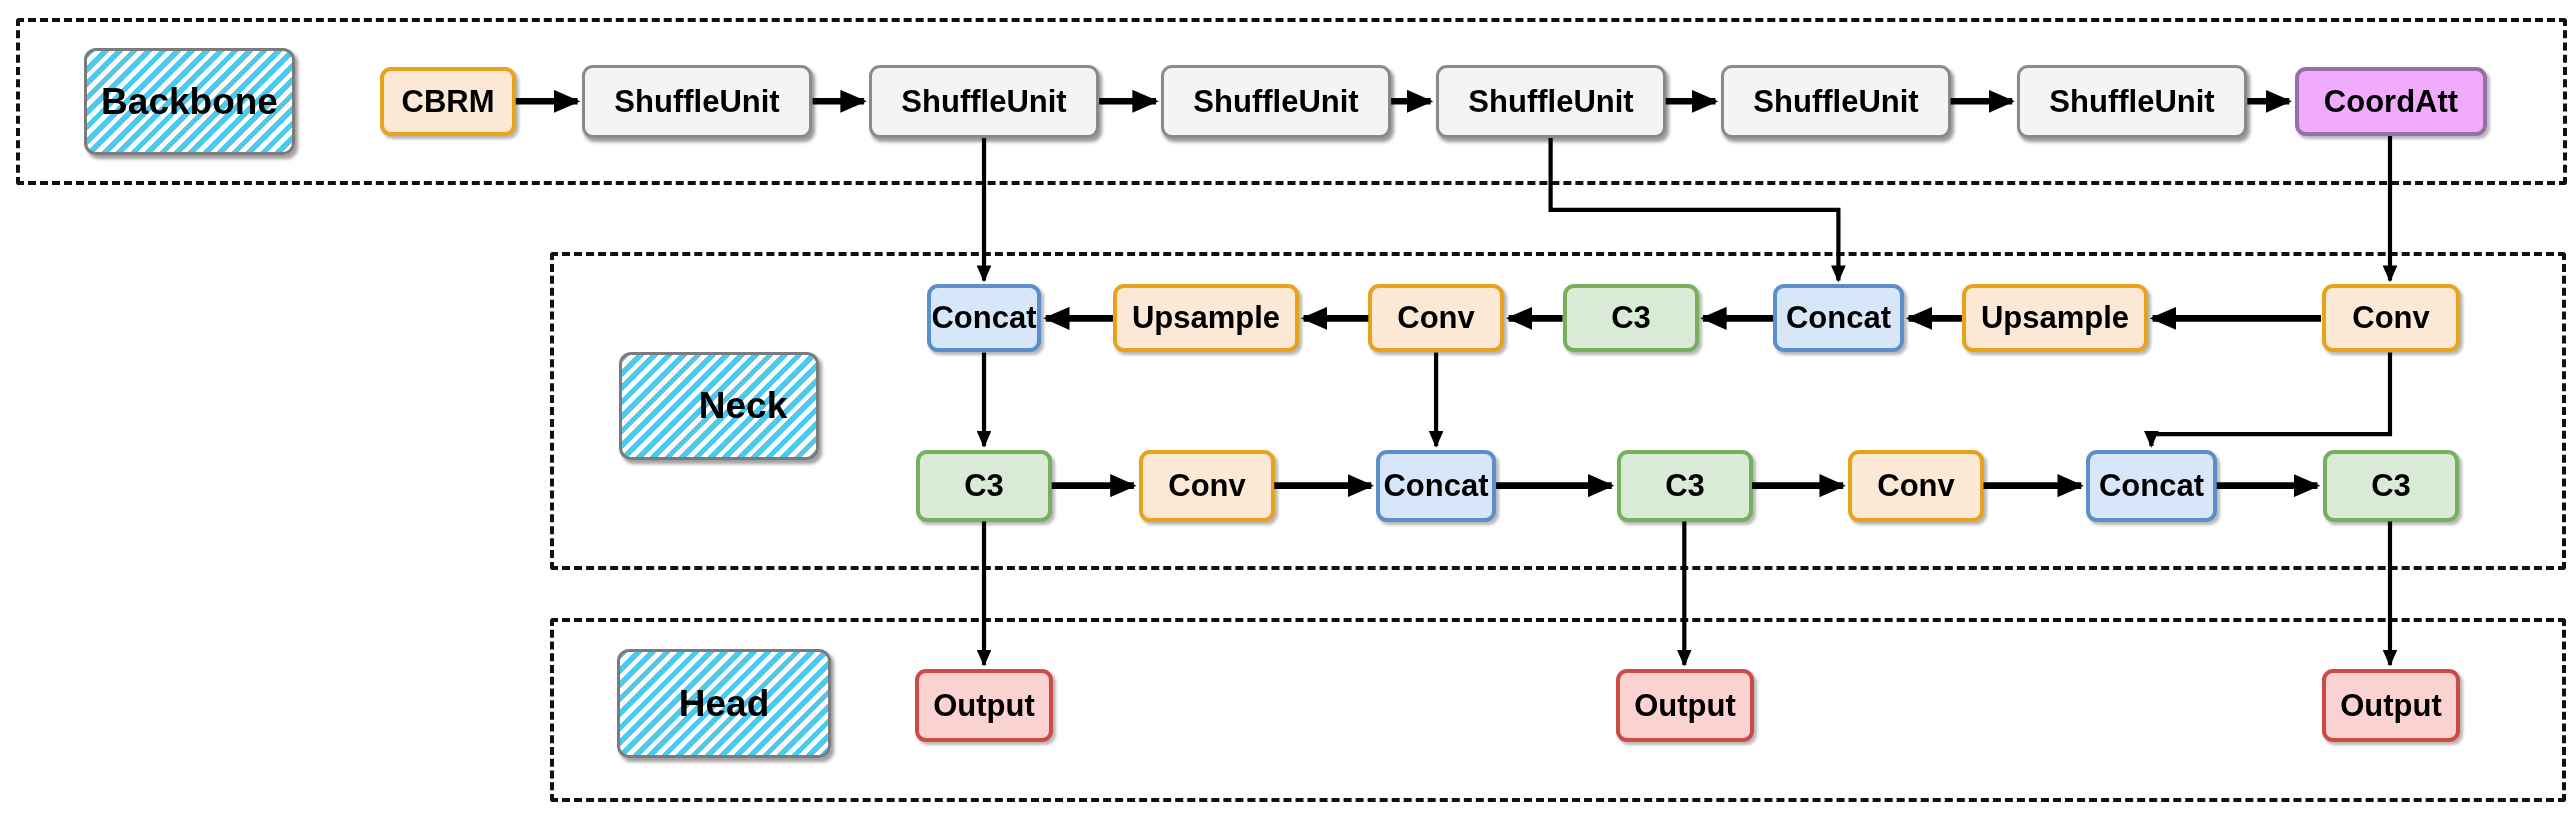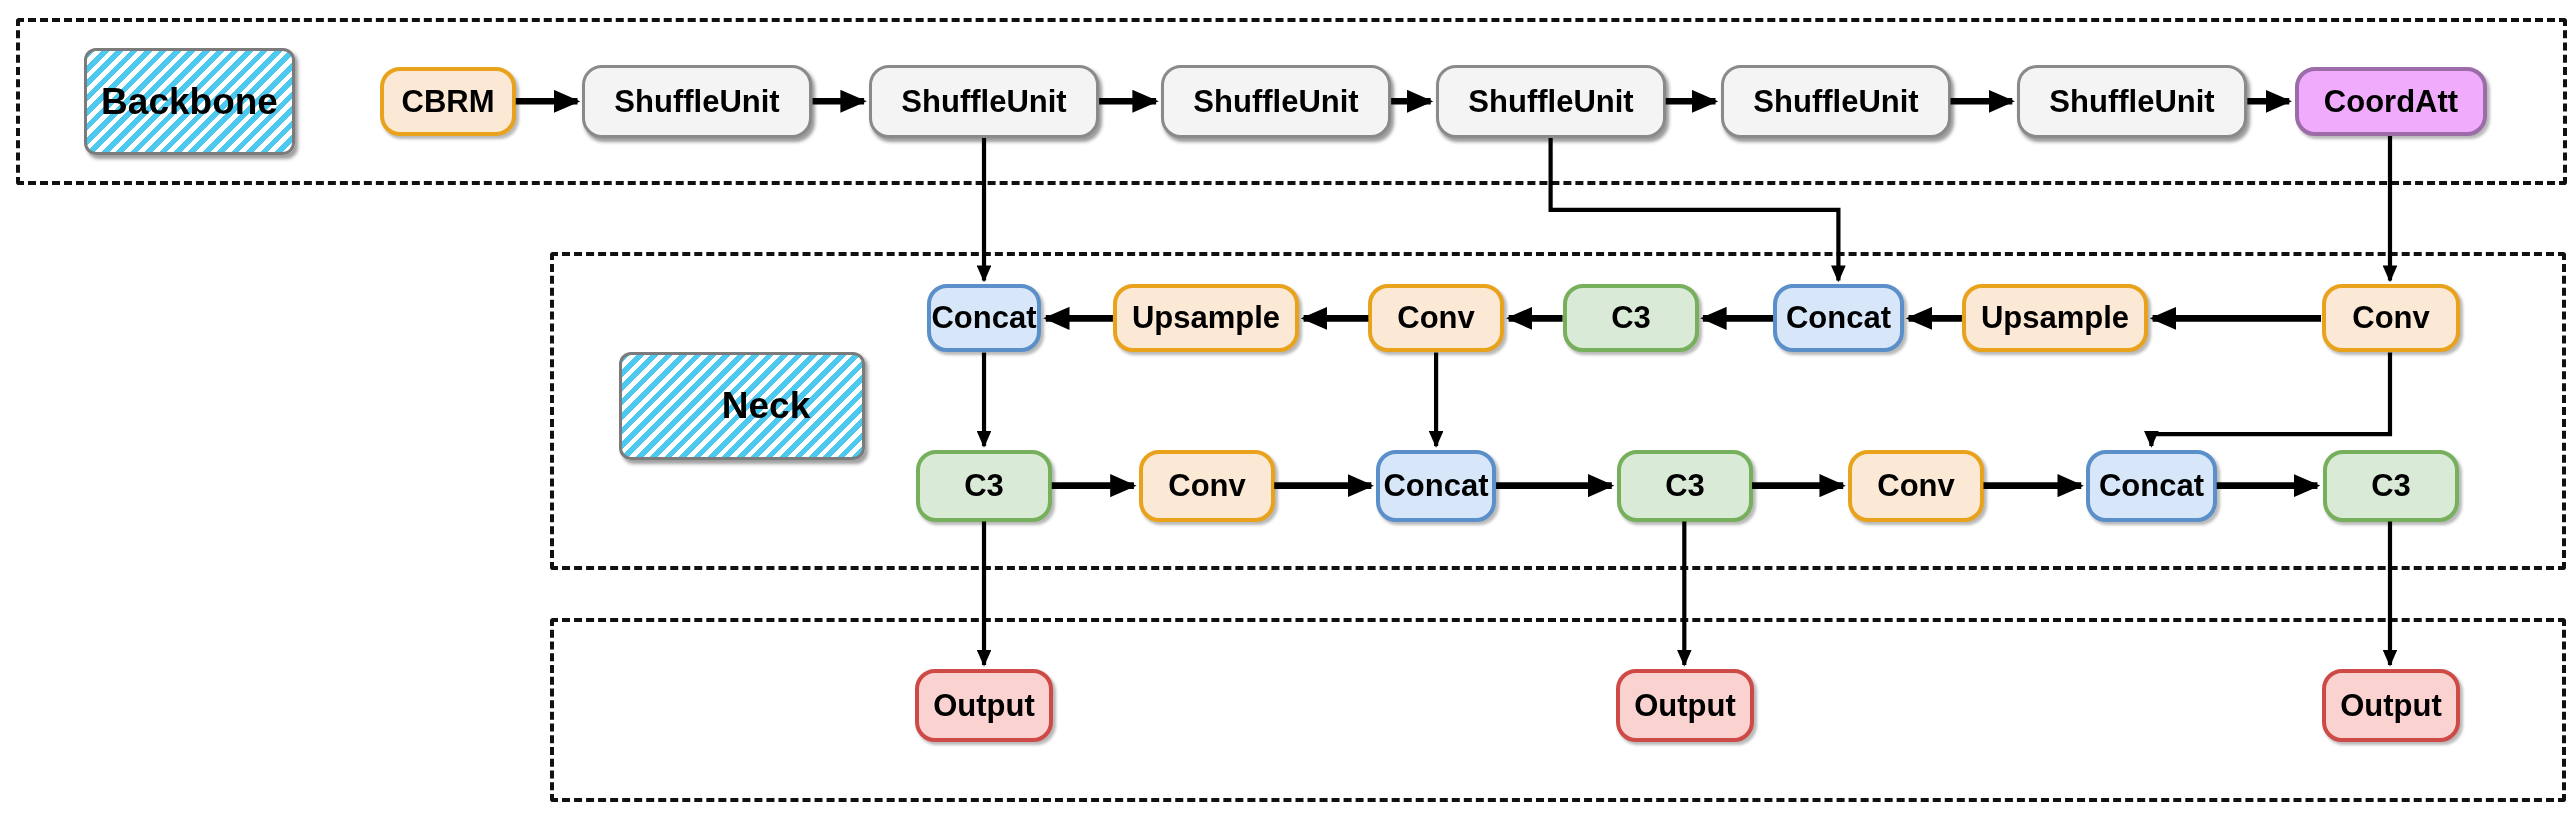--- a/index.html
+++ b/index.html
@@ -4,42 +4,45 @@
 <style>
   html,body{margin:0;padding:0;background:#ffffff;}
   body{font-family:"Liberation Sans", sans-serif;}
   #canvas{position:relative;overflow:hidden;background:#ffffff;}
   .sec{position:absolute;border:4.2px dashed #111111;box-sizing:border-box;border-radius:3.6px;background:transparent;}
   .hatch-label{position:absolute;box-sizing:border-box;border:3px solid #7b7b7b;border-radius:12px;
                display:flex;align-items:center;justify-content:center;
                box-shadow:3px 3.6px 3.6px rgba(0,0,0,0.38);}
   .hatch-label span{font-weight:700;font-size:37px;color:#000;letter-spacing:0px;}
   .node{position:absolute;box-sizing:border-box;display:flex;align-items:center;justify-content:center;
-        font-weight:700;font-size:31px;color:#000;border-style:solid;border-width:4.2px;border-radius:20px;
+        font-weight:700;font-size:31px;color:#000;border-style:solid;border-width:4.2px;border-radius:11px;
         box-shadow:2.4px 3px 3px rgba(0,0,0,0.28);white-space:nowrap;}
   .node.gray{border-width:3px;box-shadow:2.4px 3.6px 3.6px rgba(0,0,0,0.40);}
   #edge-layer{position:absolute;left:0;top:0;pointer-events:none;}
   .edge{fill:none;stroke:#000;}
   .edge.thick{stroke-width:11px;}
   .edge.thin{stroke-width:7px;}
 </style>
 </head>
 <body>
 
 <div id="canvas" style="width: 2576px; height: 822px; background: rgb(255, 255, 255);">
 
   <div class="sec" id="sec-backbone" style="left: 16px; top: 18px; width: 2551px; height: 167px; border-color: rgb(17, 17, 17);"></div>
   <div class="sec" id="sec-neck" style="left: 550px; top: 252px; width: 2016px; height: 318px; border-color: rgb(17, 17, 17);"></div>
   <div class="sec" id="sec-head" style="left: 550px; top: 618px; width: 2016px; height: 184px; border-color: rgb(17, 17, 17);"></div>
 
   <div class="hatch-label" id="lab-backbone" style="left: 84px; top: 48px; width: 211px; height: 107px; border-color: rgb(123, 123, 123); background: repeating-linear-gradient(135deg, rgb(77, 201, 240) 0px, rgb(77, 201, 240) 5.4px, rgb(255, 255, 255) 5.4px, rgb(255, 255, 255) 10.2px);">
     <span style="color: rgb(0, 0, 0); text-align: center;">Backbone</span>
   </div>
-  <div class="hatch-label" id="lab-neck" style="left: 619px; top: 352px; width: 246px; height: 108px; border-color: rgb(123, 123, 123); background: repeating-linear-gradient(135deg, rgb(77, 201, 240) 0px, rgb(77, 201, 240) 5.4px, rgb(255, 255, 255) 5.4px, rgb(255, 255, 255) 10.2px); padding-left: 48px;">
+  <div class="hatch-label" id="lab-neck" style="left: 619px; top: 352px; width: 200px; height: 108px; border-color: rgb(123, 123, 123); background: repeating-linear-gradient(135deg, rgb(77, 201, 240) 0px, rgb(77, 201, 240) 5.4px, rgb(255, 255, 255) 5.4px, rgb(255, 255, 255) 10.2px); padding-left: 48px;">
     <span style="color: rgb(0, 0, 0);">Neck</span>
+  </div>
+  <div class="hatch-label" id="lab-head" style="left: 617px; top: 649px; width: 214px; height: 109px; border-color: rgb(123, 123, 123); background: repeating-linear-gradient(135deg, rgb(77, 201, 240) 0px, rgb(77, 201, 240) 5.4px, rgb(255, 255, 255) 5.4px, rgb(255, 255, 255) 10.2px);">
+    <span style="color: rgb(0, 0, 0);">Head</span>
   </div>
 
   <div id="nodes">
       <div class="node orange" style="left: 380px; top: 67px; width: 136px; height: 69px; background: rgb(251, 232, 213); border-color: rgb(233, 162, 27); color: rgb(0, 0, 0);">CBRM</div>
       <div class="node gray" style="left: 582px; top: 65px; width: 230px; height: 73px; background: rgb(244, 244, 244); border-color: rgb(138, 138, 138); color: rgb(0, 0, 0);">ShuffleUnit</div>
       <div class="node gray" style="left: 869px; top: 65px; width: 230px; height: 73px; background: rgb(244, 244, 244); border-color: rgb(138, 138, 138); color: rgb(0, 0, 0);">ShuffleUnit</div>
       <div class="node gray" style="left: 1161px; top: 65px; width: 230px; height: 73px; background: rgb(244, 244, 244); border-color: rgb(138, 138, 138); color: rgb(0, 0, 0);">ShuffleUnit</div>
       <div class="node gray" style="left: 1436px; top: 65px; width: 230px; height: 73px; background: rgb(244, 244, 244); border-color: rgb(138, 138, 138); color: rgb(0, 0, 0);">ShuffleUnit</div>
       <div class="node gray" style="left: 1721px; top: 65px; width: 230px; height: 73px; background: rgb(244, 244, 244); border-color: rgb(138, 138, 138); color: rgb(0, 0, 0);">ShuffleUnit</div>
       <div class="node gray" style="left: 2017px; top: 65px; width: 230px; height: 73px; background: rgb(244, 244, 244); border-color: rgb(138, 138, 138); color: rgb(0, 0, 0);">ShuffleUnit</div>

